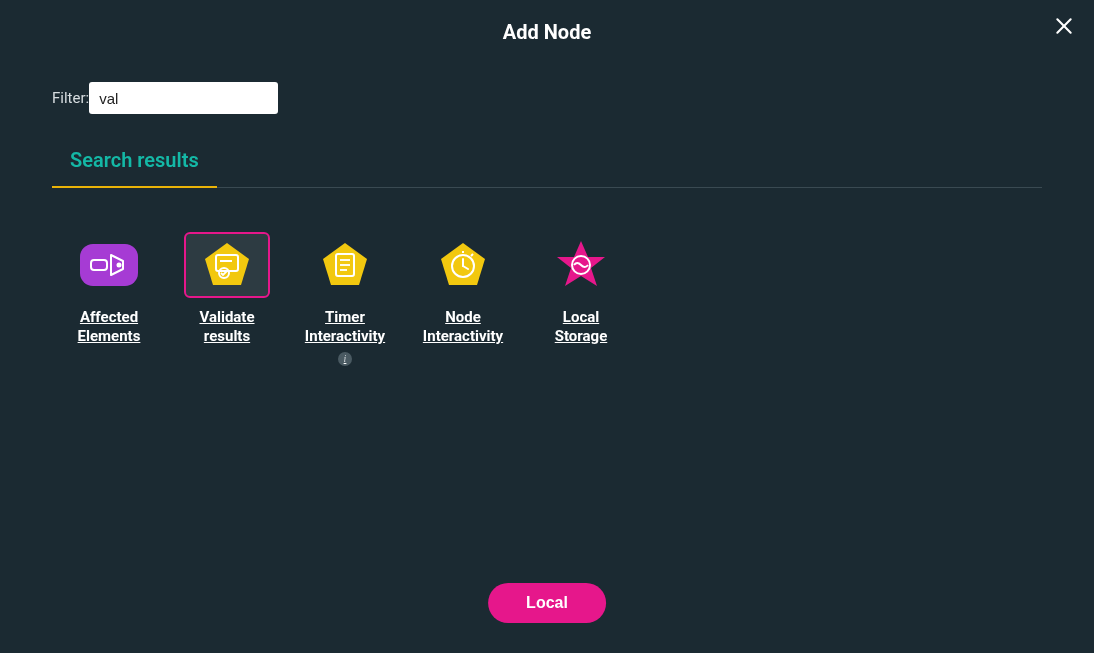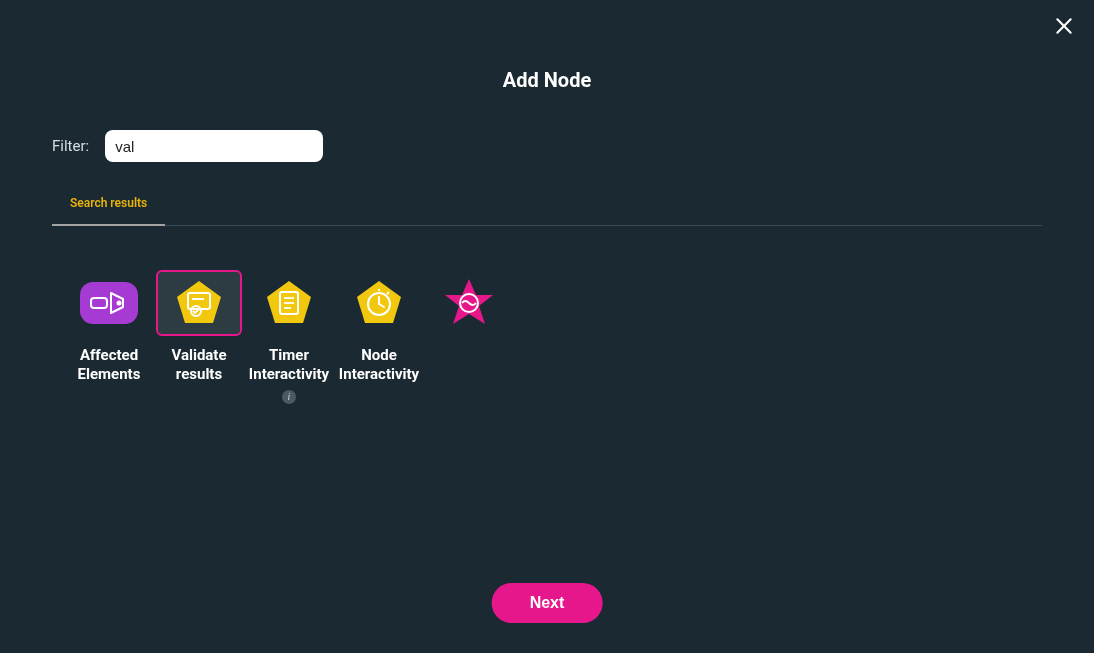--- a/index.html
+++ b/index.html
@@ -18,21 +18,20 @@
     }
     .modal-header {
       position: relative;
       padding-top: 20px;
       text-align: center;
     }
     .modal-title {
       font-size: 20px;
       font-weight: 700;
       color: #ffffff;
-      margin-top: 48px;
     }
     .close-btn {
       position: absolute;
       top: 12px;
       right: 16px;
       width: 28px;
       height: 28px;
       cursor: pointer;
       display: flex;
       align-items: center;
@@ -43,51 +42,53 @@
       height: 20px;
     }
     .filter-row {
       display: flex;
       align-items: center;
       margin: 38px 0 0 52px;
     }
     .filter-label {
       font-size: 15px;
       color: #d7dde0;
-      margin-right: 16px;
+      margin-right: 0;
       text-align: center;
     }
     .filter-input {
-      width: 218px;
+      width: 189px;
       height: 32px;
       background: #ffffff;
       border: none;
-      border-radius: 8px;
+      border-radius: 3px;
       padding: 0 10px;
       font-size: 15px;
       color: #222;
       outline: none;
     }
     .tabs {
       margin: 34px 52px 0 52px;
       border-bottom: 1px solid #3a4a52;
       display: flex;
     }
     .tab {
       padding: 0 18px 14px 18px;
-      font-size: 12px;
+      font-size: 20px;
       font-weight: 600;
-      color: #eab308;
-      border-bottom: 2px solid #a3a3a3;
+      color: #14b8a6;
+      border-bottom: 2px solid #eab308;
       margin-bottom: -1px;
       cursor: pointer;
     }
     .nodes-grid {
       display: flex;
+      gap: 28px;
       margin: 44px 0 0 64px;
+      text-decoration: underline;
     }
     .node-item {
       width: 90px;
       display: flex;
       flex-direction: column;
       align-items: center;
       cursor: pointer;
     }
     .node-icon-box {
       width: 86px;
@@ -227,17 +228,18 @@
   </div>
 
   <div class="node-item">
     <div class="node-icon-box">
       <svg width="54" height="52" viewBox="0 0 54 52">
         <polygon points="27,2 34,18 51,18 37,29 43,47 27,37 11,47 17,29 3,18 20,18" fill="#e6178b"></polygon>
         <circle cx="27" cy="26" r="9" fill="none" stroke="#ffffff" stroke-width="2"></circle>
         <path d="M 20 26 Q 23 22 27 26 Q 31 30 34 26" fill="none" stroke="#ffffff" stroke-width="2"></path>
       </svg>
     </div>
-  </div>
-
-</div>
-
-<button class="next-btn">Next</button>
+    <div class="node-label">Local Storage</div>
+  </div>
+
+</div>
+
+<button class="next-btn">Local</button>
 
 </body></html>

